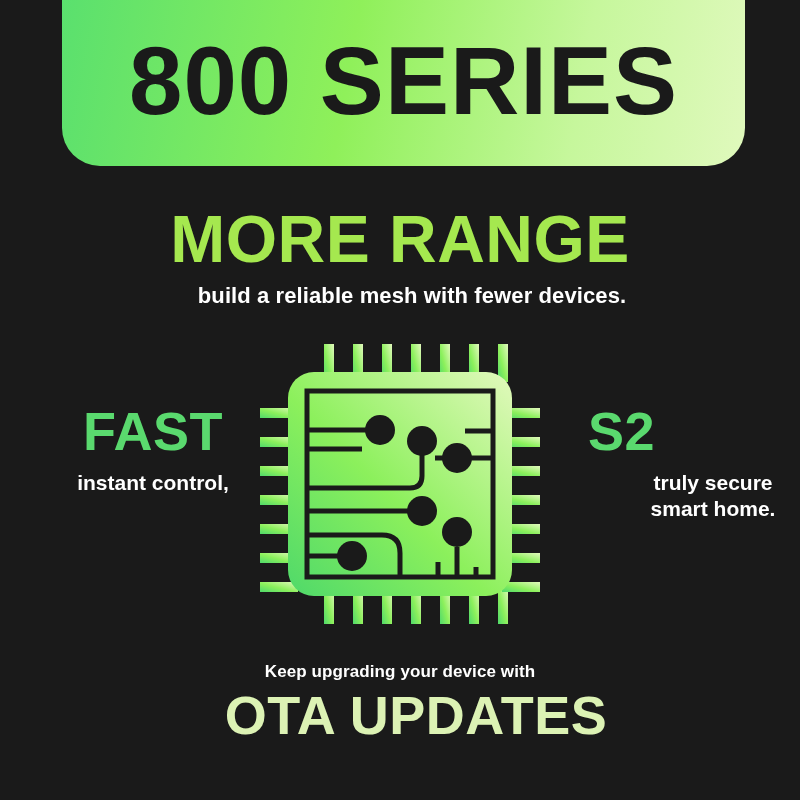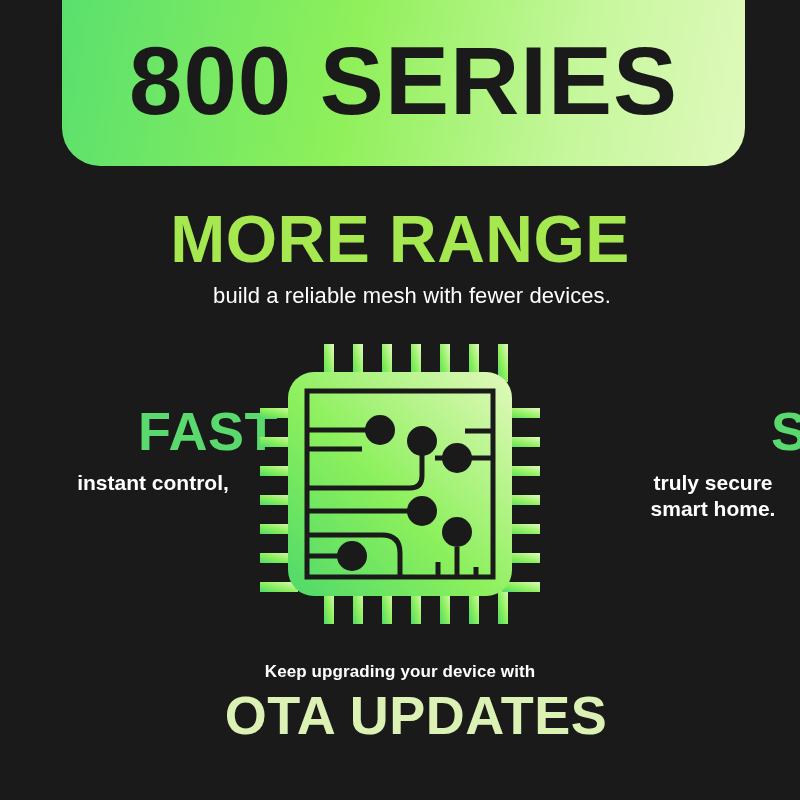--- a/index.html
+++ b/index.html
@@ -56,41 +56,40 @@
   .range-head {
     font-size: 66px;
     font-weight: bold;
     color: #a5e84f;
     letter-spacing: 0.5px;
     line-height: 1.05;
   }
   .range-sub {
     margin-top: 9px;
     font-size: 22px;
-    font-weight: normal;
+    font-weight: bold;
     color: #ffffff;
     letter-spacing: 0.1px;
     padding-left: 24px;
   }
 
   
   .feature {
     position: absolute;
     width: 250px;
   }
   .feature-fast { left: 28px; top: 404px; text-align: center; }
   .feature-s2   { left: 588px; top: 404px; text-align: left; }
 
   .feature-head {
     font-size: 54px;
     font-weight: bold;
     color: #5ad96e;
     line-height: 1.0;
     letter-spacing: 0.5px;
-    text-align: right;
   }
   .feature-sub {
     margin-top: 12px;
     font-size: 21px;
     font-weight: bold;
     color: #ffffff;
     line-height: 1.22;
     text-align: center;
   }
 

